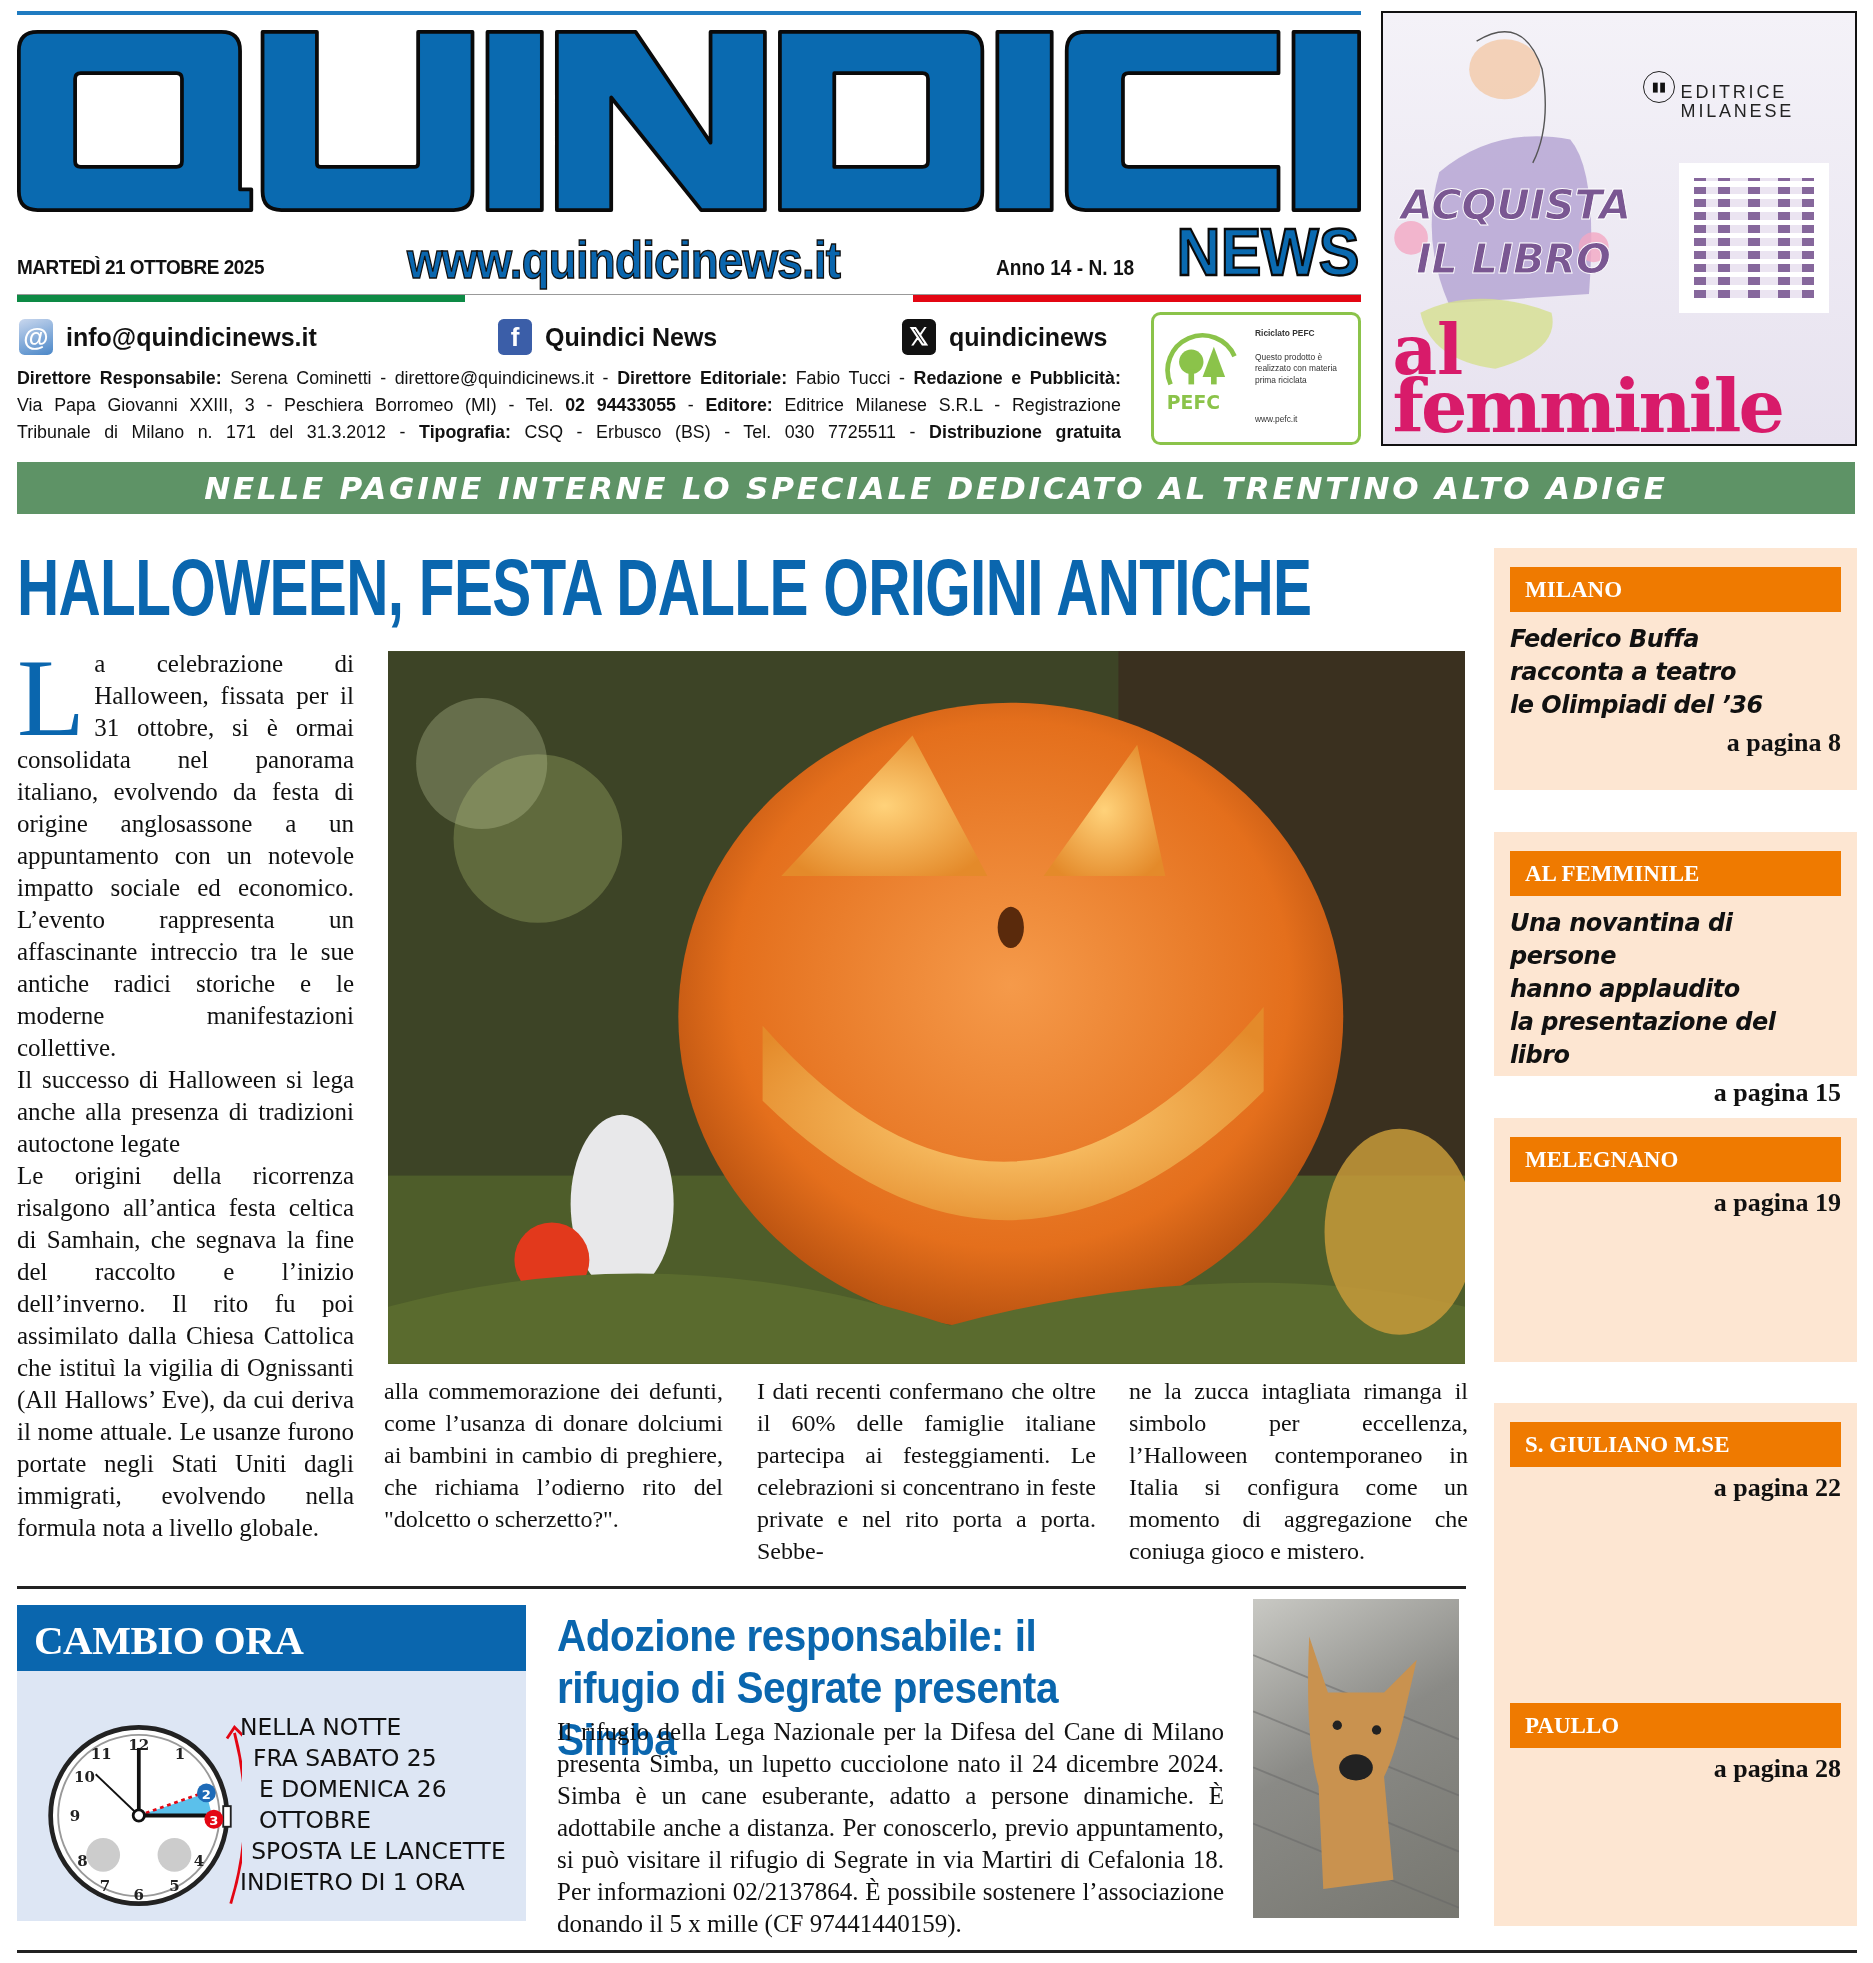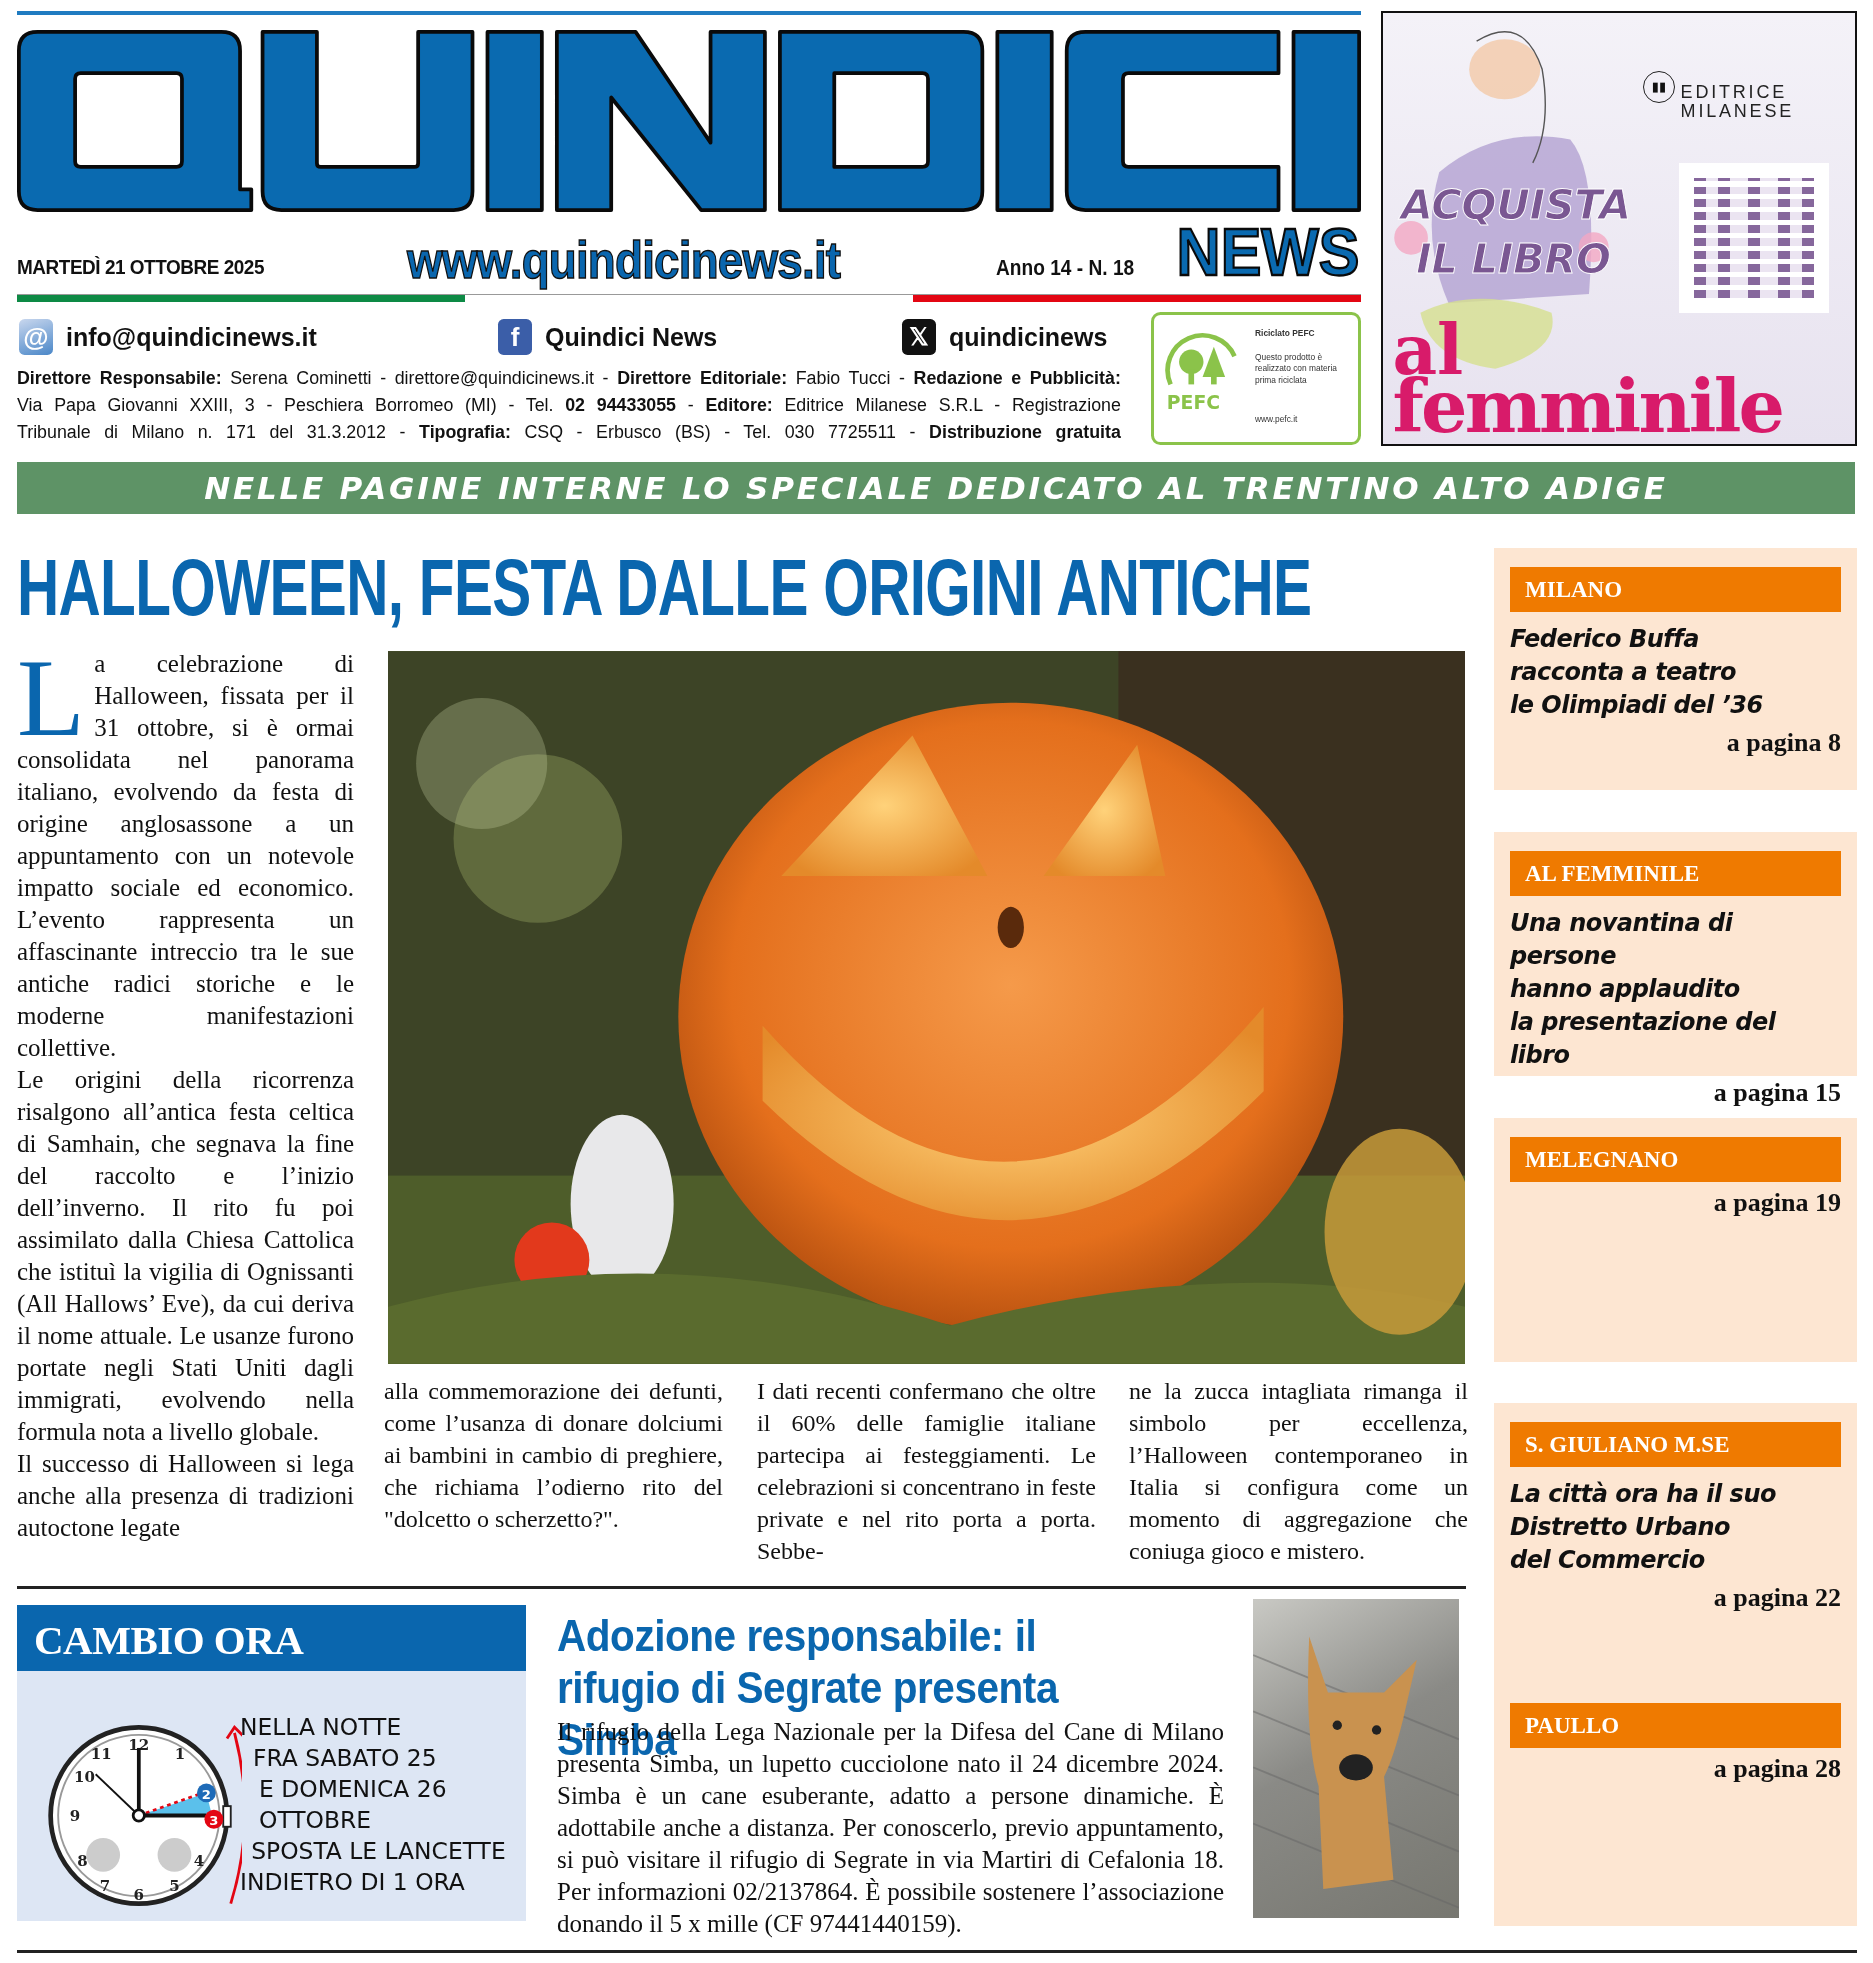--- a/index.html
+++ b/index.html
@@ -144,22 +144,22 @@
   </div>
 </div>
 
 <div class="abs banner">NELLE PAGINE INTERNE LO SPECIALE DEDICATO AL TRENTINO ALTO ADIGE</div>
 
 <div class="abs headline">HALLOWEEN, FESTA DALLE ORIGINI ANTICHE</div>
 
 <div class="abs col-text col1">
   <span class="dropcap">L</span>
   <p>a celebrazione di Halloween, fissata per il 31 ottobre, si è ormai consolidata nel panorama italiano, evolvendo da festa di origine anglosassone a un appuntamento con un notevole impatto sociale ed economico. L’evento rappresenta un affascinante intreccio tra le sue antiche radici storiche e le moderne manifestazioni collettive.</p>
+  <p>Il successo di Halloween si lega anche alla presenza di tradizioni autoctone legate</p>
   <p>Le origini della ricorrenza risalgono all’antica festa celtica di Samhain, che segnava la fine del raccolto e l’inizio dell’inverno. Il rito fu poi assimilato dalla Chiesa Cattolica che istituì la vigilia di Ognissanti (All Hallows’ Eve), da cui deriva il nome attuale. Le usanze furono portate negli Stati Uniti dagli immigrati, evolvendo nella formula nota a livello globale.</p>
-  <p>Il successo di Halloween si lega anche alla presenza di tradizioni autoctone legate</p>
 </div>
 
 <div class="abs photo">
   <svg width="1077" height="713" viewBox="0 0 1150 761">
     <defs>
       <radialGradient id="pk" cx="50%" cy="45%" r="60%">
           <stop offset="0%" stop-color="#f59a4a"></stop>
           <stop offset="70%" stop-color="#e46f1c"></stop>
           <stop offset="100%" stop-color="#a9470c"></stop>
         </radialGradient>
@@ -208,25 +208,20 @@
       <div>la presentazione del libro</div>
     </div>
   <div class="sb-page">a pagina 15</div>
 </div>
 <div class="abs sidebar-box" style="top:1118px;height:244px;">
   <div class="sb-label">MELEGNANO</div>
   <div class="sb-page">a pagina 19</div>
 </div>
 <div class="abs sidebar-box" style="top:1403px;height:304px;">
   <div class="sb-label">S. GIULIANO M.SE</div>
-  <div class="sb-text">
-      <div>La città ora ha il suo</div>
-      <div>Distretto Urbano</div>
-      <div>del Commercio</div>
-    </div>
   <div class="sb-page">a pagina 22</div>
 </div>
 <div class="abs sidebar-box" style="top:1684px;height:242px;">
   <div class="sb-label">PAULLO</div>
   <div class="sb-page">a pagina 28</div>
 </div>
 
 <div class="abs cambio">
   <div class="cambio-head">CAMBIO ORA</div>
   <svg style="position:absolute;left:28px;top:111px;" width="197" height="199" viewBox="0 0 210 212">

